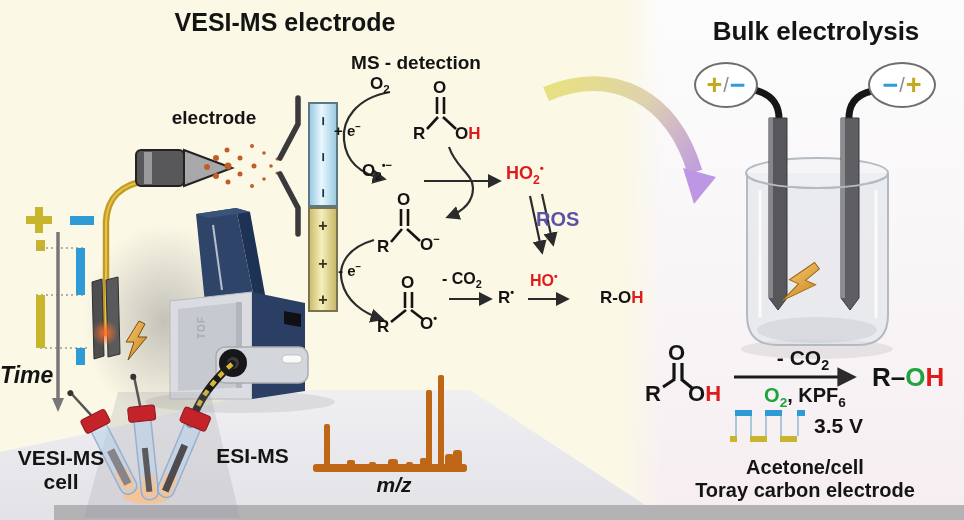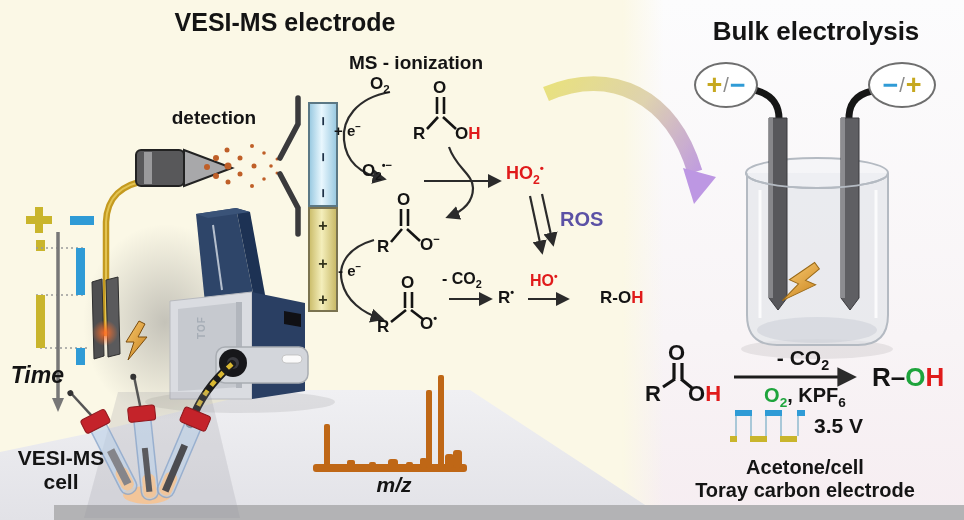--- a/index.html
+++ b/index.html
@@ -303,32 +303,32 @@
     <span class="s">/</span>
     <span class="m">−</span>
   </div>
   <div class="oval" style="left:868px;top:62px;width:64px;height:42px;">
     <span class="m">−</span>
     <span class="s">/</span>
     <span class="p">+</span>
   </div>
 
   <div class="t b ctr" style="left:140px;top:8px;width:290px;font-size:25px;">VESI-MS electrode</div>
-  <div class="t b ctr" style="left:336px;top:52px;width:160px;font-size:19px;">MS - ionization</div>
+  <div class="t b ctr" style="left:336px;top:52px;width:160px;font-size:19px;">MS - detection</div>
   <div class="t b ctr" style="left:134px;top:83px;width:160px;font-size:19px;line-height:23px;">
     <br>
-    <span>detection</span>
+    <span>electrode</span>
   </div>
   <div class="t b ctr" style="left:688px;top:16px;width:256px;font-size:26px;">Bulk electrolysis</div>
 
   <div class="t b" style="left:370px;top:74px;font-size:17px;"><span>O</span><sub>2</sub></div>
   <div class="t b" style="left:334px;top:121px;font-size:15px;"><span>+ e</span><sup>−</sup></div>
   <div class="t b" style="left:362px;top:159px;font-size:17px;"><span>O</span><sub>2</sub><sup>•−</sup></div>
   <div class="t b red" style="left:506px;top:161px;font-size:18px;"><span>HO</span><sub>2</sub><sup>•</sup></div>
-  <div class="t b purple" style="left:560px;top:208px;font-size:20px;text-align:center;">ROS</div>
+  <div class="t b purple" style="left:536px;top:208px;font-size:20px;text-align:center;">ROS</div>
   <div class="t b" style="left:338px;top:261px;font-size:15px;"><span>- e</span><sup>−</sup></div>
   <div class="t b" style="left:442px;top:270px;font-size:16px;"><span>- CO</span><sub>2</sub></div>
   <div class="t b" style="left:498px;top:286px;font-size:17px;"><span>R</span><sup>•</sup></div>
   <div class="t b red" style="left:530px;top:271px;font-size:16px;"><span>HO</span><sup>•</sup></div>
   <div class="t b" style="left:572px;top:288px;font-size:17px;margin-left:28px;"><span>R-O</span><span class="red">H</span></div>
 
   <div class="t b" style="left:433px;top:78px;font-size:17px;">O</div>
   <div class="t b" style="left:413px;top:124px;font-size:17px;">R</div>
   <div class="t b" style="left:455px;top:124px;font-size:17px;"><span>O</span><span class="red">H</span></div>
 
@@ -343,21 +343,22 @@
   <div class="t b" style="left:668px;top:340px;font-size:22px;">O</div>
   <div class="t b" style="left:645px;top:381px;font-size:22px;">R</div>
   <div class="t b" style="left:688px;top:381px;font-size:22px;"><span>O</span><span class="red">H</span></div>
   <div class="t b ctr" style="left:758px;top:346px;width:90px;font-size:21px;"><span>- CO</span><sub>2</sub></div>
   <div class="t b ctr" style="left:745px;top:384px;width:120px;font-size:20px;"><span class="green">O</span><sub class="green">2</sub><span>, KPF</span><sub>6</sub></div>
   <div class="t b" style="left:814px;top:414px;font-size:21px;">3.5 V</div>
   <div class="t b" style="left:872px;top:362px;font-size:26px;"><span>R–</span><span class="green">O</span><span class="red">H</span></div>
   <div class="t b ctr" style="left:695px;top:456px;width:220px;font-size:20px;">Acetone/cell</div>
   <div class="t b ctr" style="left:650px;top:479px;width:310px;font-size:20px;">Toray carbon electrode</div>
 
-  <div class="t b" style="left:0px;top:362px;width:64px;font-size:23px;font-style:italic;text-align:right;">Time</div>
+  <div class="t b" style="left:0px;top:362px;width:64px;font-size:23px;font-style:italic;text-align:left;">Time</div>
   <div class="t b ctr" style="left:5px;top:446px;width:112px;font-size:21px;line-height:24px;">
     <span>VESI-MS</span><br>
     <span>cell</span>
   </div>
+  <div class="t b ctr" style="left:205px;top:444px;width:95px;font-size:21px;">ESI-MS</div>
   <div class="t b ctr" style="left:364px;top:473px;width:60px;font-size:21px;font-style:italic;">m/z</div>
   <div class="t" id="tof" style="left:190px;top:322px;">TOF</div>
 
 </div>
 
 </body></html>

